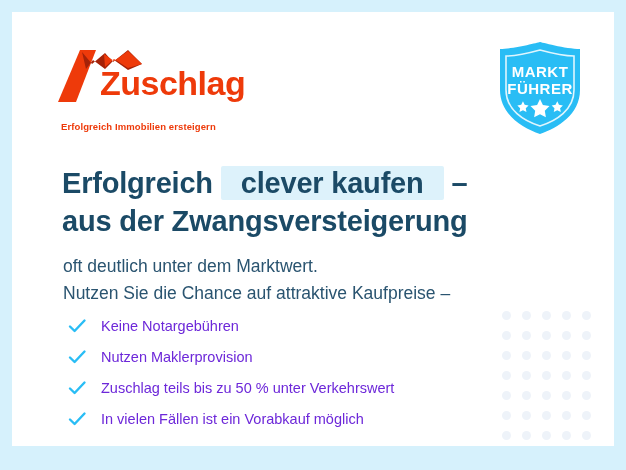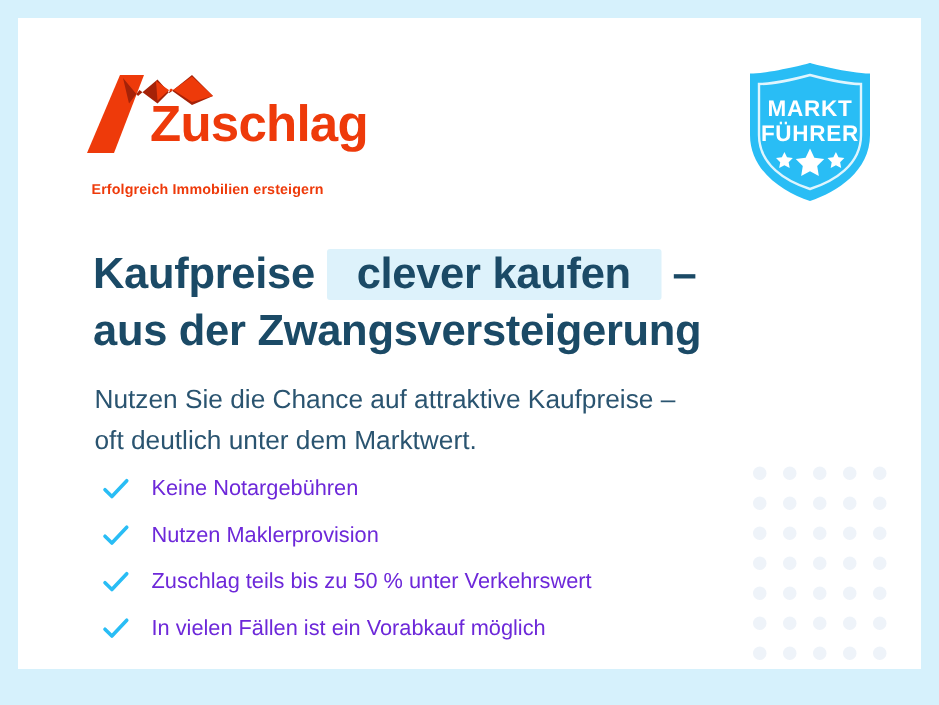--- a/index.html
+++ b/index.html
@@ -206,27 +206,27 @@
       <text x="42" y="52" text-anchor="middle" fill="#ffffff" font-family="Liberation Sans, sans-serif" font-size="15" font-weight="bold" letter-spacing="0.5">FÜHRER</text>
       <g fill="#ffffff">
         <polygon points="25,59 27.2,63.6 32.2,64.3 28.6,67.8 29.5,72.8 25,70.4 20.5,72.8 21.4,67.8 17.8,64.3 22.8,63.6" transform="scale(0.78) translate(7,17)"></polygon>
         <polygon points="42,57 44.9,63.1 51.5,64 46.8,68.7 47.9,75.3 42,72.2 36.1,75.3 37.2,68.7 32.5,64 39.1,63.1"></polygon>
         <polygon points="59,59 61.2,63.6 66.2,64.3 62.6,67.8 63.5,72.8 59,70.4 54.5,72.8 55.4,67.8 51.8,64.3 56.8,63.6" transform="scale(0.78) translate(17,17)"></polygon>
       </g>
     </svg>
   </div>
 
   <h1 class="headline">
-    <span>Kaufpreise </span><span class="hl">clever kaufen</span><span> –</span>
+    <span>Erfolgreich </span><span class="hl">clever kaufen</span><span> –</span>
     <span class="ln2">aus der Zwangsversteigerung</span>
   </h1>
 
   <p class="subhead">
+    <span>oft deutlich unter dem Marktwert.</span>
     <span>Nutzen Sie die Chance auf attraktive Kaufpreise –</span>
-    <span>oft deutlich unter dem Marktwert.</span>
   </p>
 
   <ul class="benefits">
       <li class="benefit">
         <span class="check-icon">
           <svg width="20" height="20" viewBox="0 0 20 20">
             <path d="M3 10.5 L7.6 15 L17.5 4.5" fill="none" stroke="#29bdf5" stroke-width="2.4" stroke-linecap="round" stroke-linejoin="round"></path>
           </svg>
         </span>
         <span class="benefit-label">Keine Notargebühren</span>

